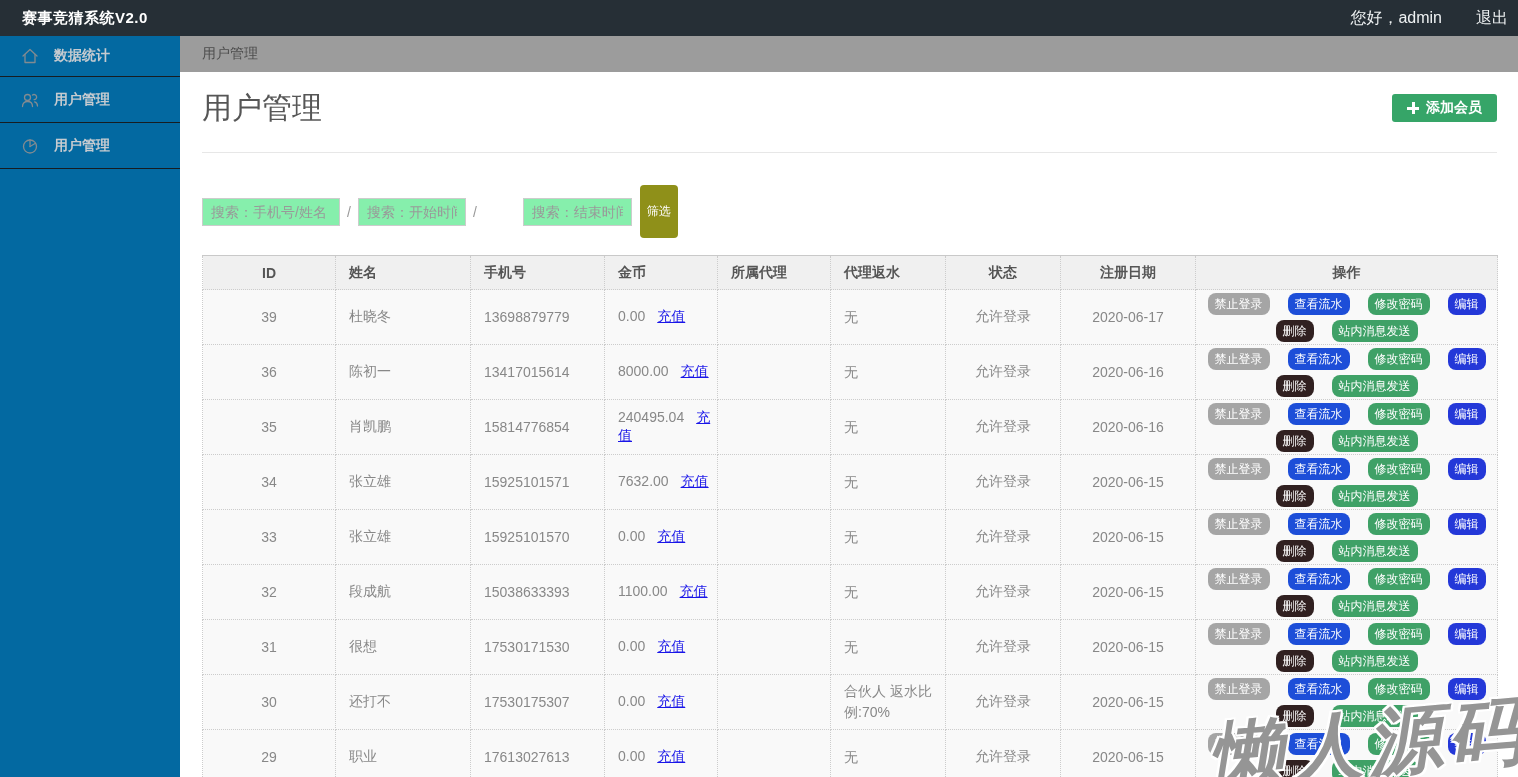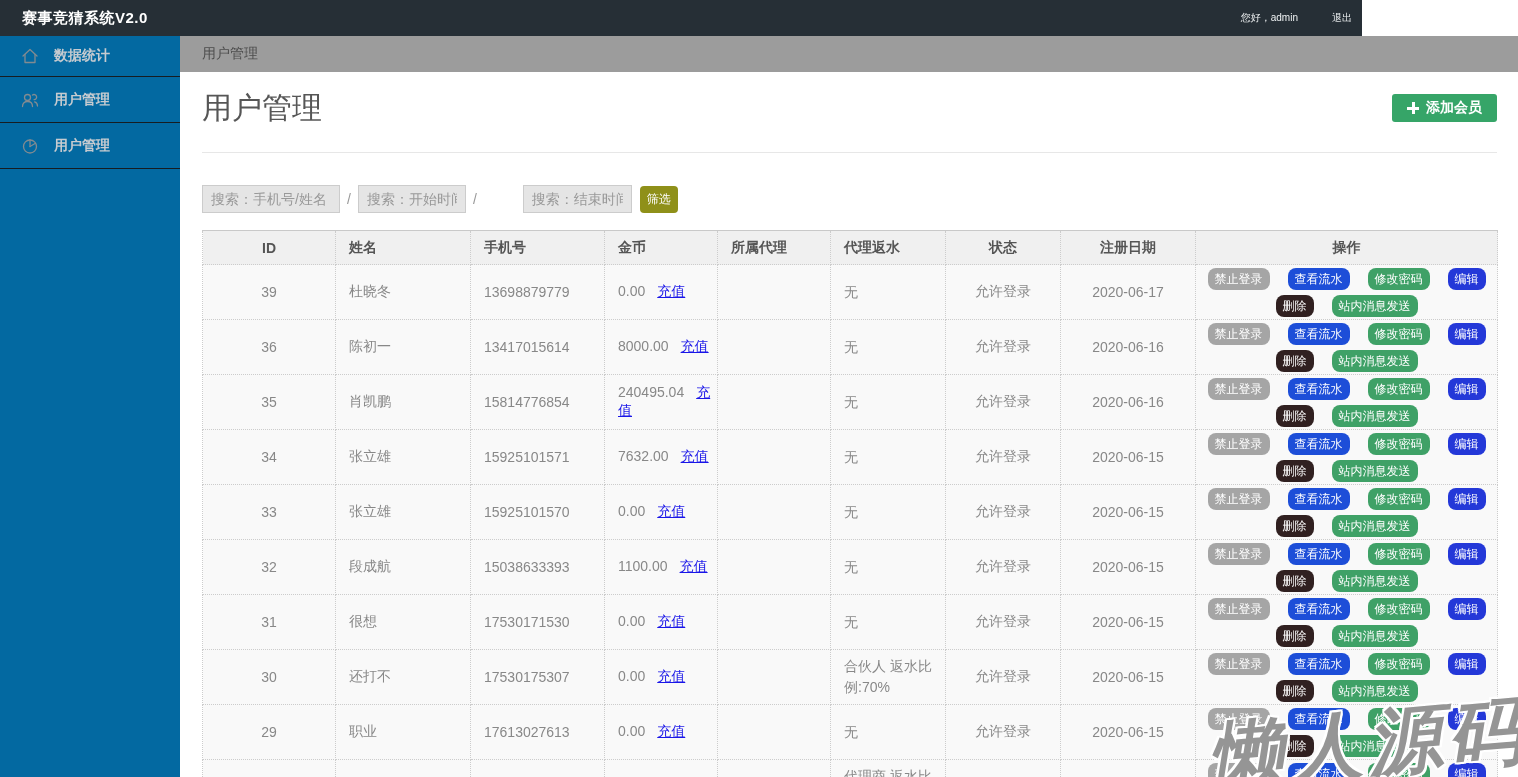--- a/index.html
+++ b/index.html
@@ -1,23 +1,23 @@
 <!DOCTYPE html>
 <html><head>
 <meta charset="utf-8">
 <style>
   * { margin:0; padding:0; box-sizing:border-box; }
   html,body { width:1518px; height:777px; overflow:hidden; }
   body { position:relative; font-family:"Liberation Sans", sans-serif; background:#fff; }
 
   
-  .topbar { position:absolute; top:0; left:0; width:1362px; height:36px; background:#262f36;
+  .topbar { position:absolute; top:0; left:0; width:1518px; height:36px; background:#262f36;
             display:flex; align-items:center; justify-content:space-between; z-index:10; }
   .topbar .brand { color:#fff; font-size:15px; font-weight:bold; padding-left:22px; letter-spacing:.5px; }
-  .topbar .right { display:flex; align-items:center; gap:34px; padding-right:10px; color:#eef1f2; font-size:10px; }
+  .topbar .right { display:flex; align-items:center; gap:34px; padding-right:10px; color:#eef1f2; font-size:16px; }
   .topbar .right a { color:#eef1f2; text-decoration:none; cursor:pointer; }
 
   
   .sidebar { position:absolute; top:36px; left:0; width:180px; height:741px; background:#0369a1; z-index:9; }
   .side-item { height:45px; display:flex; align-items:center; gap:14px; padding-left:20px;
                color:#c6cbd0; font-size:14px; font-weight:bold; cursor:pointer; }
   .side-item:first-child { height:40px; }
   .side-divider { height:1px; background:#171d21; }
   .sicon { width:20px; height:20px; display:inline-flex; }
   .sicon svg { width:20px; height:20px; stroke:#828b91; fill:none; stroke-width:1.3; stroke-linecap:round; stroke-linejoin:round; }
@@ -34,27 +34,27 @@
   .add-btn { background:#36a568; color:#fff; border:none; height:28px; padding:0 15px; font-size:14px;
              font-weight:bold; border-radius:3px; display:inline-flex; align-items:center; gap:7px; cursor:pointer;
              font-family:"Liberation Sans", sans-serif; }
   .plus-icon { position:relative; width:12px; height:12px; display:inline-block; }
   .plus-icon::before { content:""; position:absolute; left:0; top:4.5px; width:12px; height:3px; background:#fff; }
   .plus-icon::after  { content:""; position:absolute; left:4.5px; top:0; width:3px; height:12px; background:#fff; }
   .rule { border:none; border-top:1px solid #e7e7e7; margin-top:26px; }
 
   
   .filters { margin-top:32px; display:flex; align-items:center; }
-  .filters input { height:28px; border:1px solid #ccc; background:#e5e5e5; padding:0 8px; font-size:14px;
+  .filters input { height:28px; border:1px solid #ccc; background:#86efac; padding:0 8px; font-size:14px;
                    color:#777; font-family:"Liberation Sans", sans-serif; outline:none; }
   .filters input::placeholder { color:#999; opacity:1; }
   .f-kw { width:138px; } .f-start { width:108px; } .f-end { width:109px;margin-left:39px; }
   .f-sep { color:#999; font-size:14px; margin:0 7px; }
   .filter-btn { margin-left:8px; background:#8f9019; color:#fff; border:none; border-radius:4px;
-                font-size:12px; padding:5px 7px; cursor:pointer; font-family:"Liberation Sans", sans-serif; }
+                font-size:12px; padding:18px 7px; cursor:pointer; font-family:"Liberation Sans", sans-serif; }
 
   
   table.users { margin-top:17px; width:1295px; table-layout:fixed; border-collapse:collapse; }
   .users th { background:#f0f0f0; height:34px; font-size:14px; color:#555; font-weight:bold;
               border:1px dotted #ccc; border-top:1px solid #c9c9c9; }
   .users td { background:#f9f9f9; height:53px; font-size:14px; color:#888;
               border:1px dotted #ccc; vertical-align:middle; }
   .al { text-align:left; padding-left:13px; }
   .ac { text-align:center; }
   .users td.td-rebate { line-height:21px; padding-right:6px; }

